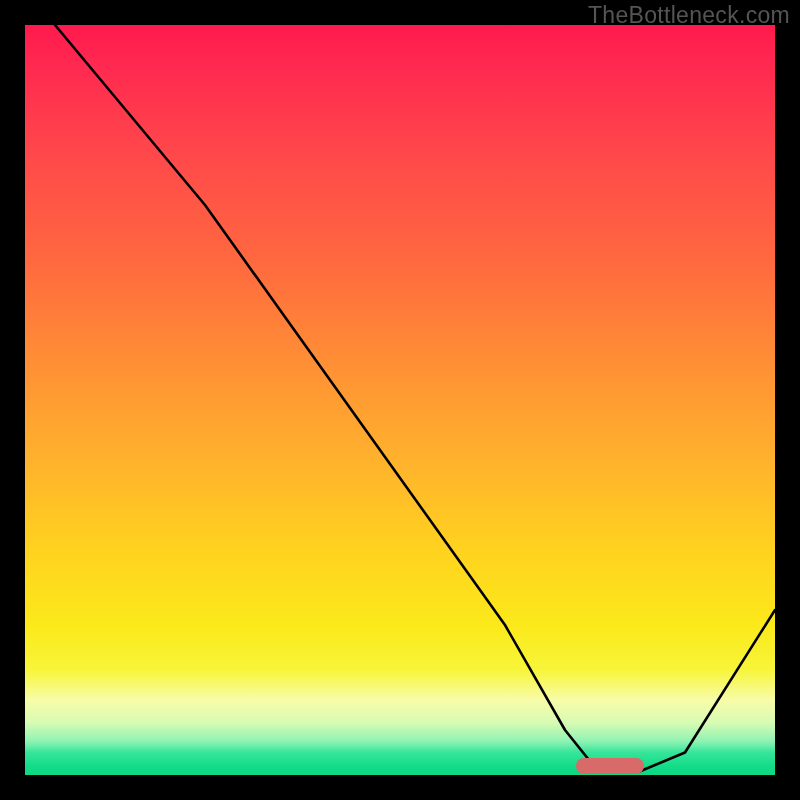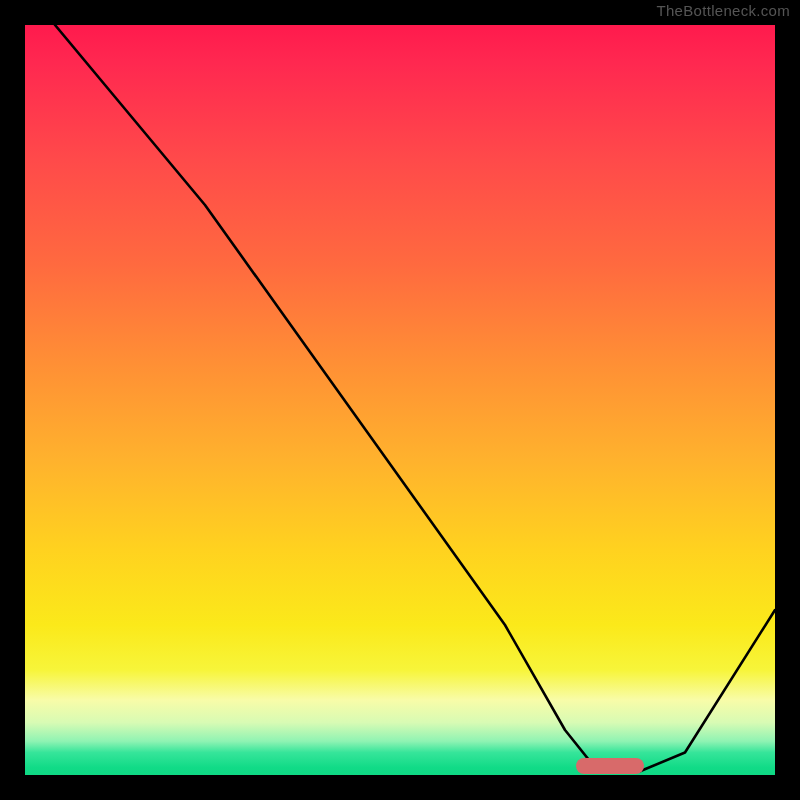--- a/index.html
+++ b/index.html
@@ -9,21 +9,21 @@
     height: 800px;
     background: #000;
     position: relative;
     font-family: Arial, Helvetica, sans-serif;
   }
   .watermark {
     position: absolute;
     top: 2px;
     right: 10px;
     color: #555;
-    font-size: 15px;
+    font-size: 23px;
     font-weight: 500;
     letter-spacing: 0.3px;
     z-index: 10;
   }
   .plot-area {
     position: absolute;
     left: 25px;
     top: 25px;
     width: 750px;
     height: 750px;

